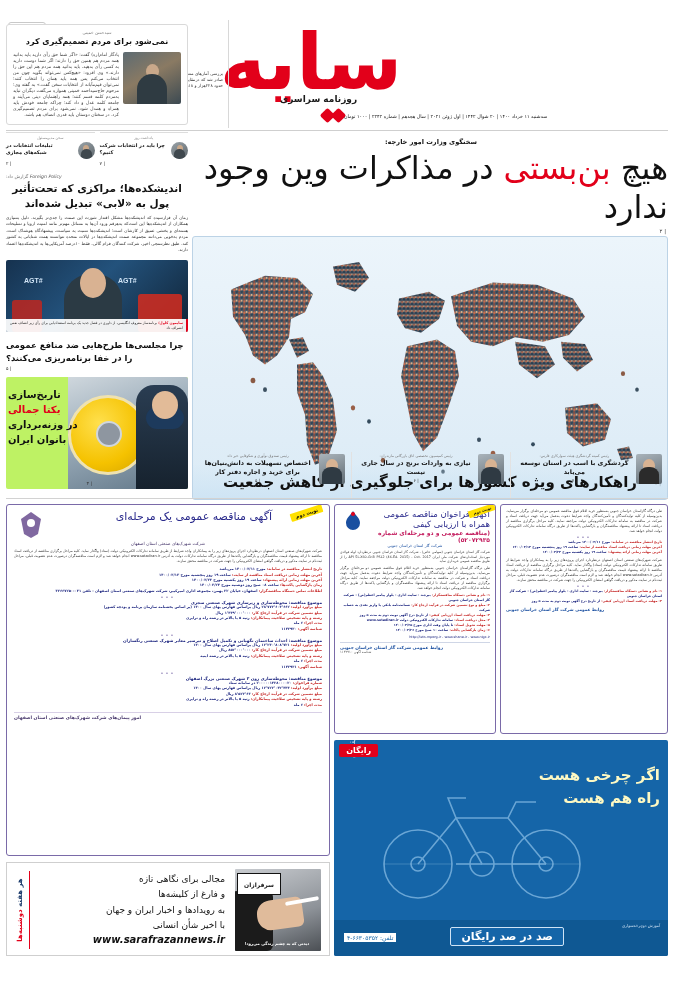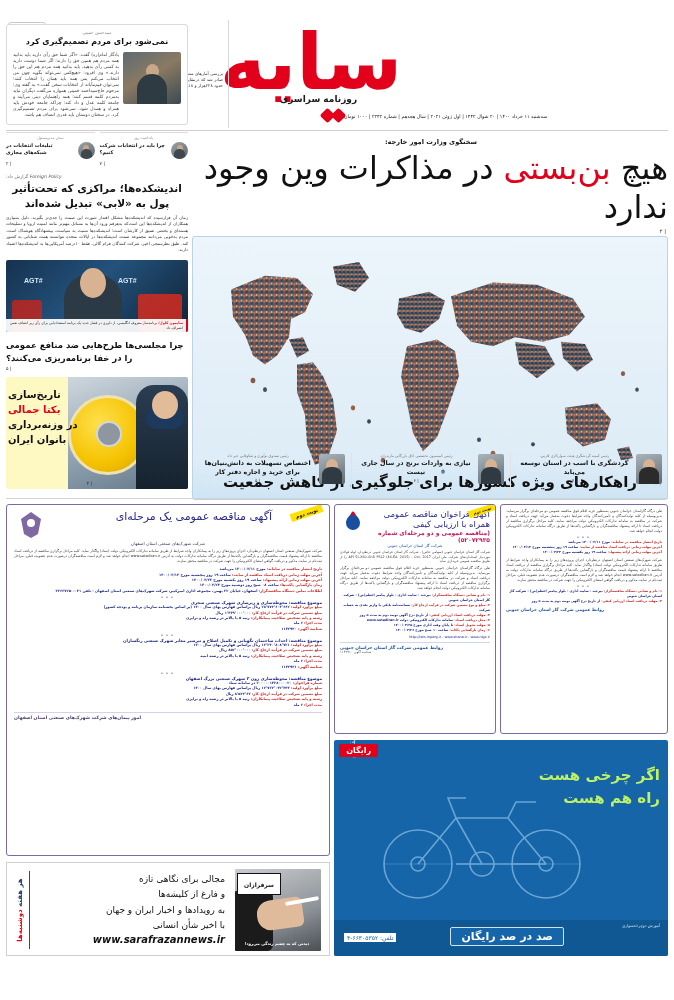--- a/index.html
+++ b/index.html
@@ -87,21 +87,21 @@
   .agt .head{position:absolute;left:74px;top:8px;width:26px;height:30px;border-radius:50%;background:#d9b292}
   .agt .glow{position:absolute;left:132px;top:34px;width:44px;height:38px;background:#d52b1e;opacity:.85;border-radius:3px}
   .agt .glow2{position:absolute;left:6px;top:40px;width:30px;height:32px;background:#c9241a;opacity:.8;border-radius:3px}
   .agt-cap{position:absolute;left:0;bottom:0;width:100%;background:rgba(255,255,255,.93);padding:2px 3px;box-sizing:border-box;
            border-right:2px solid #e2001a}
   .agt-cap .c1{font-size:3.5px;line-height:1.3;color:#222;text-align:right}
   .agt-cap .lead{color:#e2001a;font-weight:bold}
 
   .mid-ttl{margin-top:7px;font-size:8.5px;font-weight:bold;line-height:1.42;text-align:left;color:#111}
 
-  .weight{margin-top:6px;position:relative;width:182px;height:112px;overflow:hidden;border-radius:2px;background:#fef9c3}
+  .weight{margin-top:6px;position:relative;width:182px;height:112px;overflow:hidden;border-radius:2px;background:#bef264}
   .w-photo{position:absolute;right:-4px;top:0;width:124px;height:112px;
            background:linear-gradient(160deg,#cfd7dd 0%,#9fb0bd 40%,#5d7385 100%)}
   .w-plate{position:absolute;right:44px;top:18px;width:74px;height:74px;border-radius:50%;
            background:radial-gradient(circle at 38% 34%,#ffe04d,#f5c200 60%,#d3a200);border:3px solid #efe2b0}
   .w-hub{position:absolute;right:70px;top:44px;width:22px;height:22px;border-radius:50%;background:#8e96a0;border:2px solid #cfd6de}
   .w-ath{position:absolute;right:4px;top:8px;width:52px;height:104px;border-radius:18px 18px 0 0;
          background:linear-gradient(180deg,#2a3d52,#16222e)}
   .w-face{position:absolute;right:14px;top:14px;width:26px;height:28px;border-radius:50%;background:#e2bb98}
   .w-scarf{position:absolute;right:8px;top:30px;width:38px;height:22px;border-radius:12px;background:#1d3a5c}
   .w-txt{position:absolute;right:96px;top:10px;width:84px;text-align:left}
@@ -162,21 +162,21 @@
   
   #ad-gas{right:178px;top:504px;width:162px;height:230px}
   
   #ad-col3{right:6px;top:504px;width:168px;height:230px}
 
   
   #ad-blue{position:absolute;right:6px;top:740px;width:334px;height:216px;background:#1565a8;
            border-radius:2px;overflow:hidden;box-sizing:border-box}
   .free-badge{position:absolute;right:296px;top:744px;background:#e2001a;color:#fff;
               font-size:8px;font-weight:bold;padding:2px 7px;border-radius:2px;z-index:5}
-  .blue-slogan{position:absolute;right:8px;top:24px;width:150px;text-align:right;color:#bef264;
+  .blue-slogan{position:absolute;right:8px;top:24px;width:150px;text-align:right;color:#fef9c3;
                font-size:15px;font-weight:bold;line-height:1.55}
   .blue-brand{position:absolute;left:10px;top:18px;width:150px;text-align:left;color:#cfe3f5;
               font-size:9px;line-height:1.9;transform:rotate(-90deg);transform-origin:left top}
   .bike{position:absolute;left:26px;top:40px;width:250px;height:130px;opacity:.95}
   .bottom-band{position:absolute;left:0;right:0;bottom:0;height:36px;background:#0f5893;}
   .band-chip{position:absolute;right:104px;bottom:10px;background:#1565a8;border:1.5px solid #cfe3f5;
              color:#fff;font-size:11px;font-weight:bold;padding:2px 10px;border-radius:2px}
   .band-tel{position:absolute;left:10px;bottom:14px;color:#1565a8;font-size:6px;background:#fff;padding:1px 3px}
   .band-note{position:absolute;right:8px;bottom:28px;color:#cfe3f5;font-size:4px}
 

